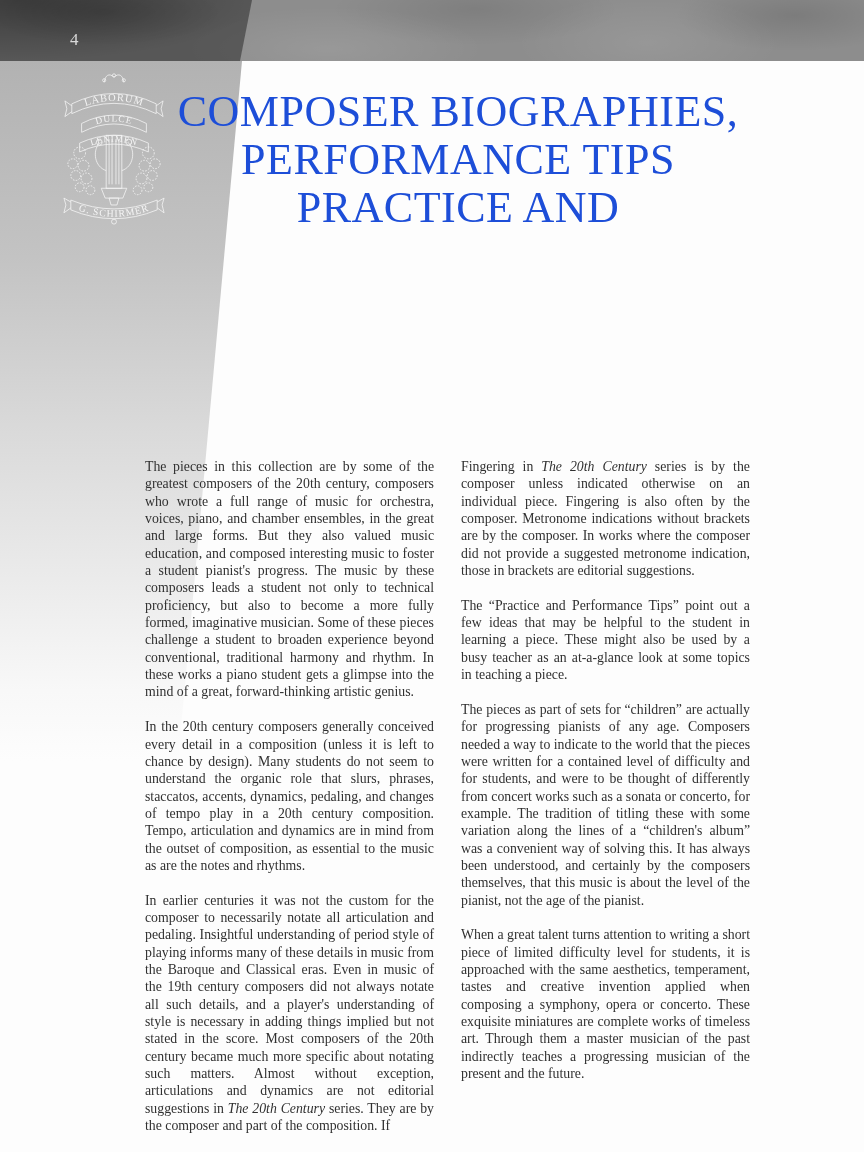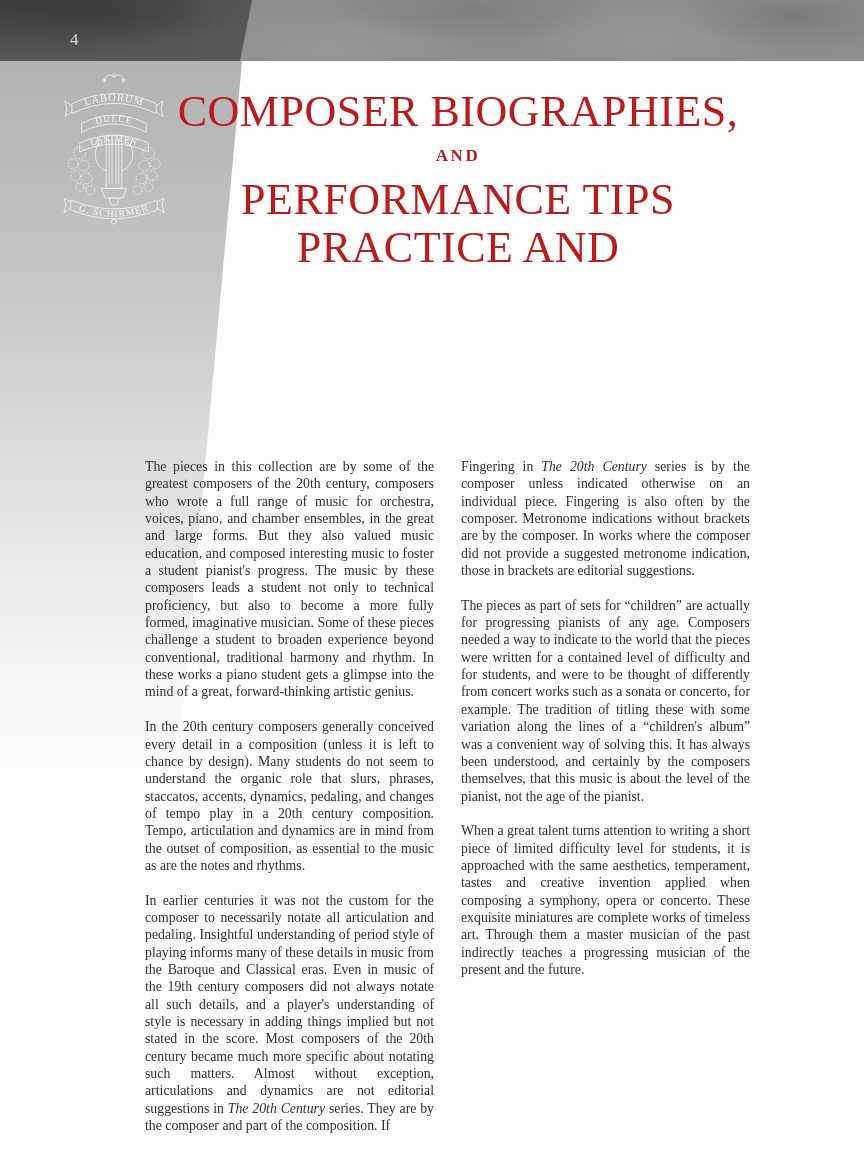--- a/index.html
+++ b/index.html
@@ -61,21 +61,21 @@
     fill:#ffffff;
     font-family:"Liberation Serif", serif;
     letter-spacing:1px;
   }
 
   
   .title{
     position:absolute;top:88px;left:128px;
     width:660px;
     text-align:center;
-    color:#b91c1c;
+    color:#1d4ed8;
   }
   .title-line{
     font-size:44px;line-height:48px;
     letter-spacing:0.5px;
     white-space:nowrap;
   }
   .title-and{
     font-size:17px;line-height:40px;
     letter-spacing:2.5px;
     font-weight:600;
@@ -172,31 +172,31 @@
         <path class="ln" d="M11,134 L4,130 L6,137 L4,145 L11,140"></path>
         <path class="ln" d="M99,134 L106,130 L104,137 L106,145 L99,140"></path>
         <text font-size="10"><textPath href="#arcName" startOffset="50%" text-anchor="middle">G. SCHIRMER</textPath></text>
         <circle class="ln" cx="55" cy="154" r="2.5"></circle>
       </g>
     </svg>
   </div>
 
   <div class="title">
     <div class="title-line">COMPOSER BIOGRAPHIES,</div>
-    <div class="title-and">AND</div>
     <div class="title-line">PERFORMANCE TIPS</div>
     <div class="title-line">PRACTICE AND</div>
   </div>
 
   <div class="columns">
     <div class="col">
         <p><span>The pieces in this collection are by some of the greatest composers of the 20th century, composers who wrote a full range of music for orchestra, voices, piano, and chamber ensembles, in the great and large forms. But they also valued music education, and composed interesting music to foster a student pianist's progress. The music by these composers leads a student not only to technical proficiency, but also to become a more fully formed, imaginative musician. Some of these pieces challenge a student to broaden experience beyond conventional, traditional harmony and rhythm. In these works a piano student gets a glimpse into the mind of a great, forward-thinking artistic genius.</span></p>
         <p><span>In the 20th century composers generally conceived every detail in a composition (unless it is left to chance by design). Many students do not seem to understand the organic role that slurs, phrases, staccatos, accents, dynamics, pedaling, and changes of tempo play in a 20th century composition. Tempo, articulation and dynamics are in mind from the outset of composition, as essential to the music as are the notes and rhythms.</span></p>
         <p><span>In earlier centuries it was not the custom for the composer to necessarily notate all articulation and pedaling. Insightful understanding of period style of playing informs many of these details in music from the Baroque and Classical eras. Even in music of the 19th century composers did not always notate all such details, and a player's understanding of style is necessary in adding things implied but not stated in the score. Most composers of the 20th century became much more specific about notating such matters. Almost without exception, articulations and dynamics are not editorial suggestions in </span><em>The 20th Century</em><span> series. They are by the composer and part of the composition. If</span></p>
       </div>
     <div class="col">
         <p><span>Fingering in </span><em>The 20th Century</em><span> series is by the composer unless indicated otherwise on an individual piece. Fingering is also often by the composer. Metronome indications without brackets are by the composer. In works where the composer did not provide a suggested metronome indication, those in brackets are editorial suggestions.</span></p>
+        <p><span>The “Practice and Performance Tips” point out a few ideas that may be helpful to the student in learning a piece. These might also be used by a busy teacher as an at-a-glance look at some topics in teaching a piece.</span></p>
         <p><span>The pieces as part of sets for “children” are actually for progressing pianists of any age. Composers needed a way to indicate to the world that the pieces were written for a contained level of difficulty and for students, and were to be thought of differently from concert works such as a sonata or concerto, for example. The tradition of titling these with some variation along the lines of a “children's album” was a convenient way of solving this. It has always been understood, and certainly by the composers themselves, that this music is about the level of the pianist, not the age of the pianist.</span></p>
         <p><span>When a great talent turns attention to writing a short piece of limited difficulty level for students, it is approached with the same aesthetics, temperament, tastes and creative invention applied when composing a symphony, opera or concerto. These exquisite miniatures are complete works of timeless art. Through them a master musician of the past indirectly teaches a progressing musician of the present and the future.</span></p>
       </div>
   </div>
 
 </div>
 
 </body></html>

